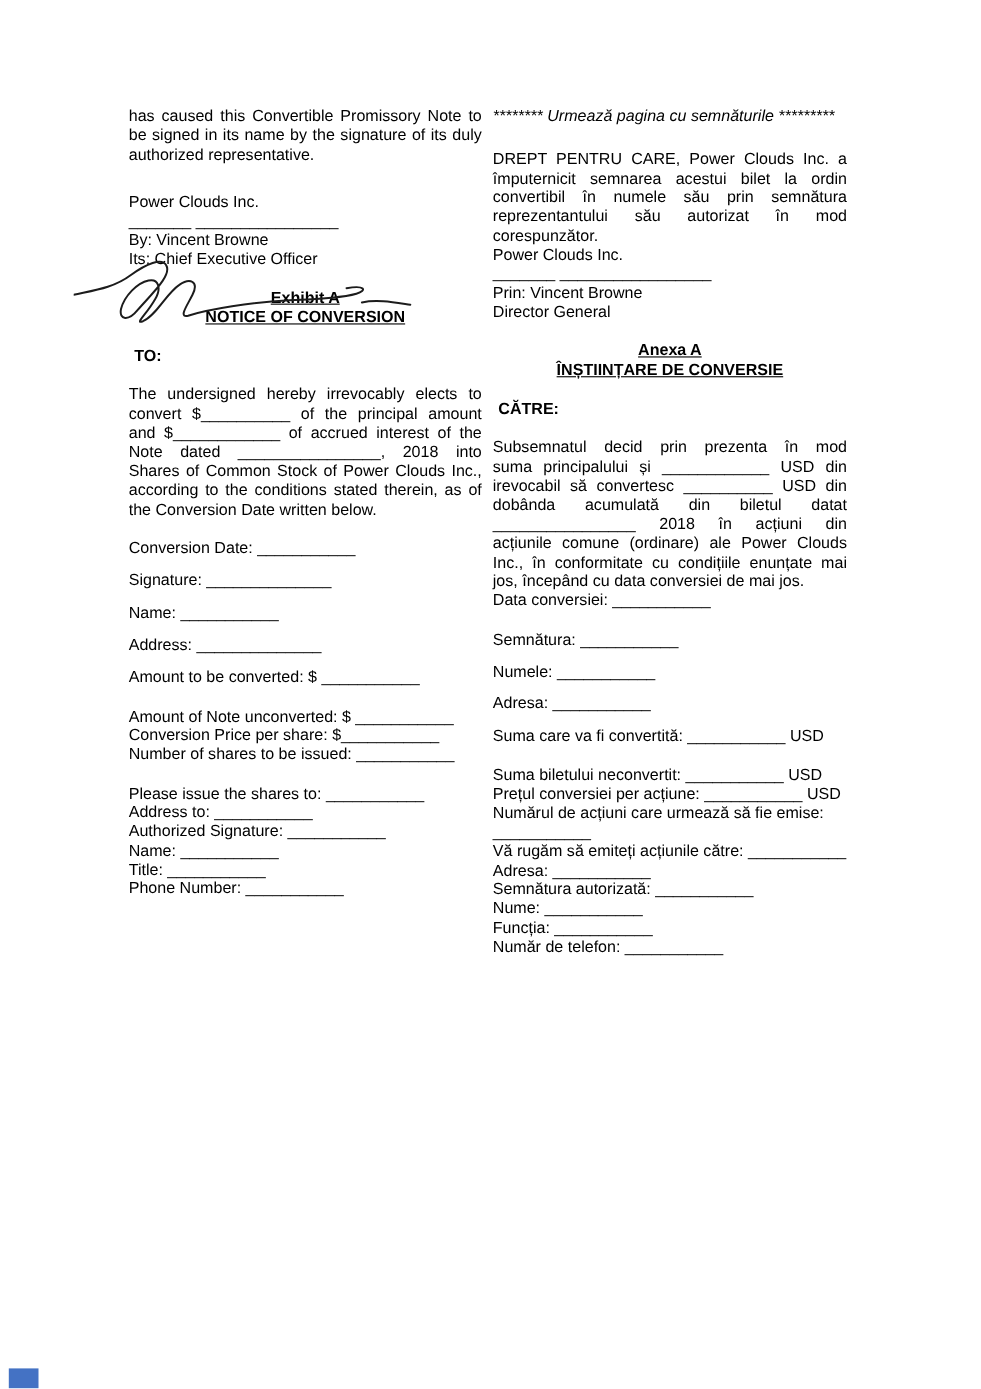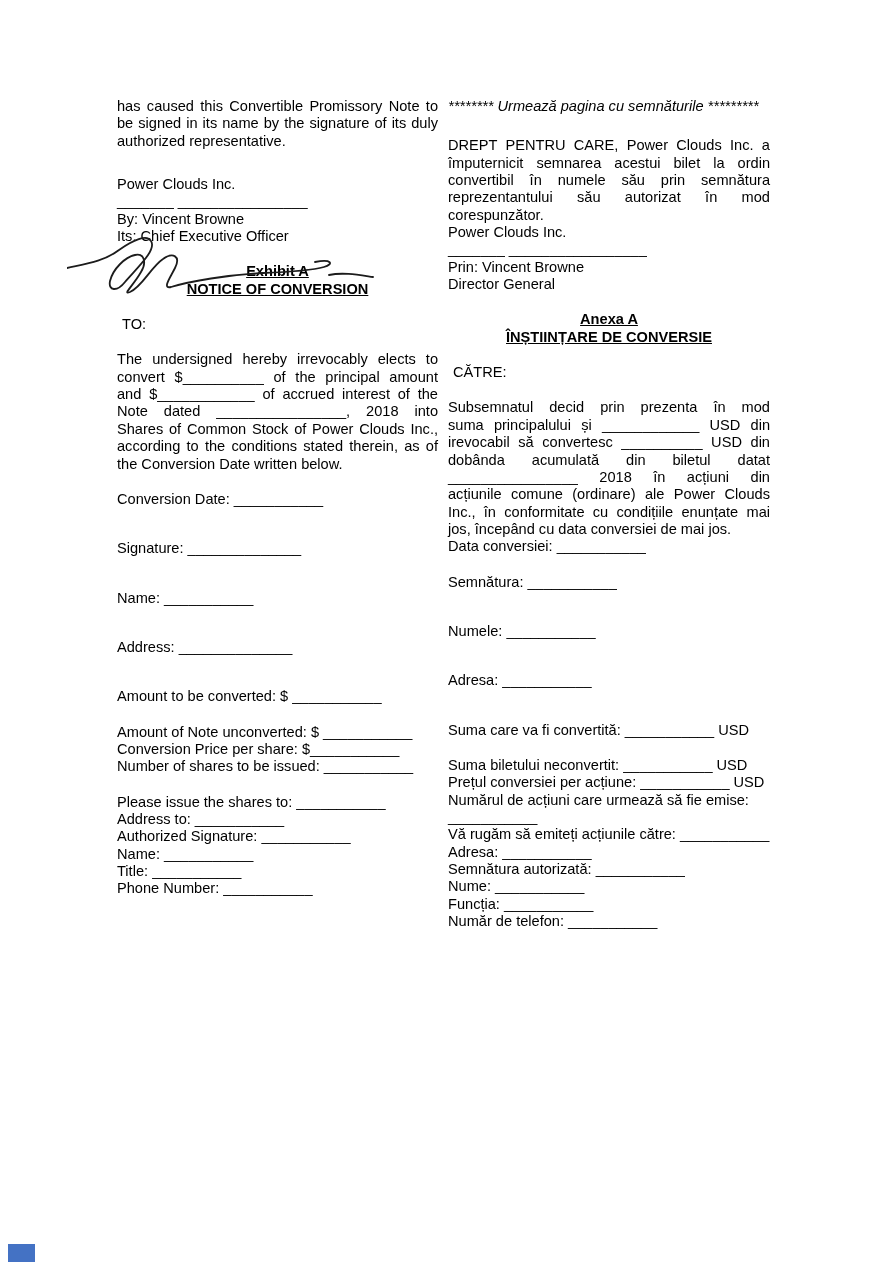--- a/index.html
+++ b/index.html
@@ -9,26 +9,26 @@
     overflow:hidden;
   }
   .col{position:absolute;top:98px;}
   #left-col{left:117px;width:321px;}
   #right-col{left:448px;width:322px;}
   .line{white-space:nowrap;}
   .just{text-align:justify;text-align-last:justify;-moz-text-align-last:justify;}
   .sp18{height:18px;}
   .sp22{height:22px;}
   .sp26{height:26px;}
-  .spaced .line + .line{margin-top:32px;}
+  .spaced .line + .line{margin-top:12px;}
   .hdg{font-weight:bold;text-decoration:underline;text-align:center;white-space:nowrap;}
   .b{font-weight:normal;}
   .it{font-style:italic;}
   .center{text-align:left;}
-  .indent{padding-left:5px;}
+  .indent{padding-left:5px;font-weight:bold;}
   .sig-wrap{position:absolute;left:-50px;top:58px;width:312px;height:64px;pointer-events:none;}
   .corner-mark{position:absolute;left:8px;top:1244px;width:27px;height:18px;}
 </style>
 </head>
 <body>
 
 <div class="col" id="left-col">
 
   <div>
       <div class="line just">has caused this Convertible Promissory Note to</div>

